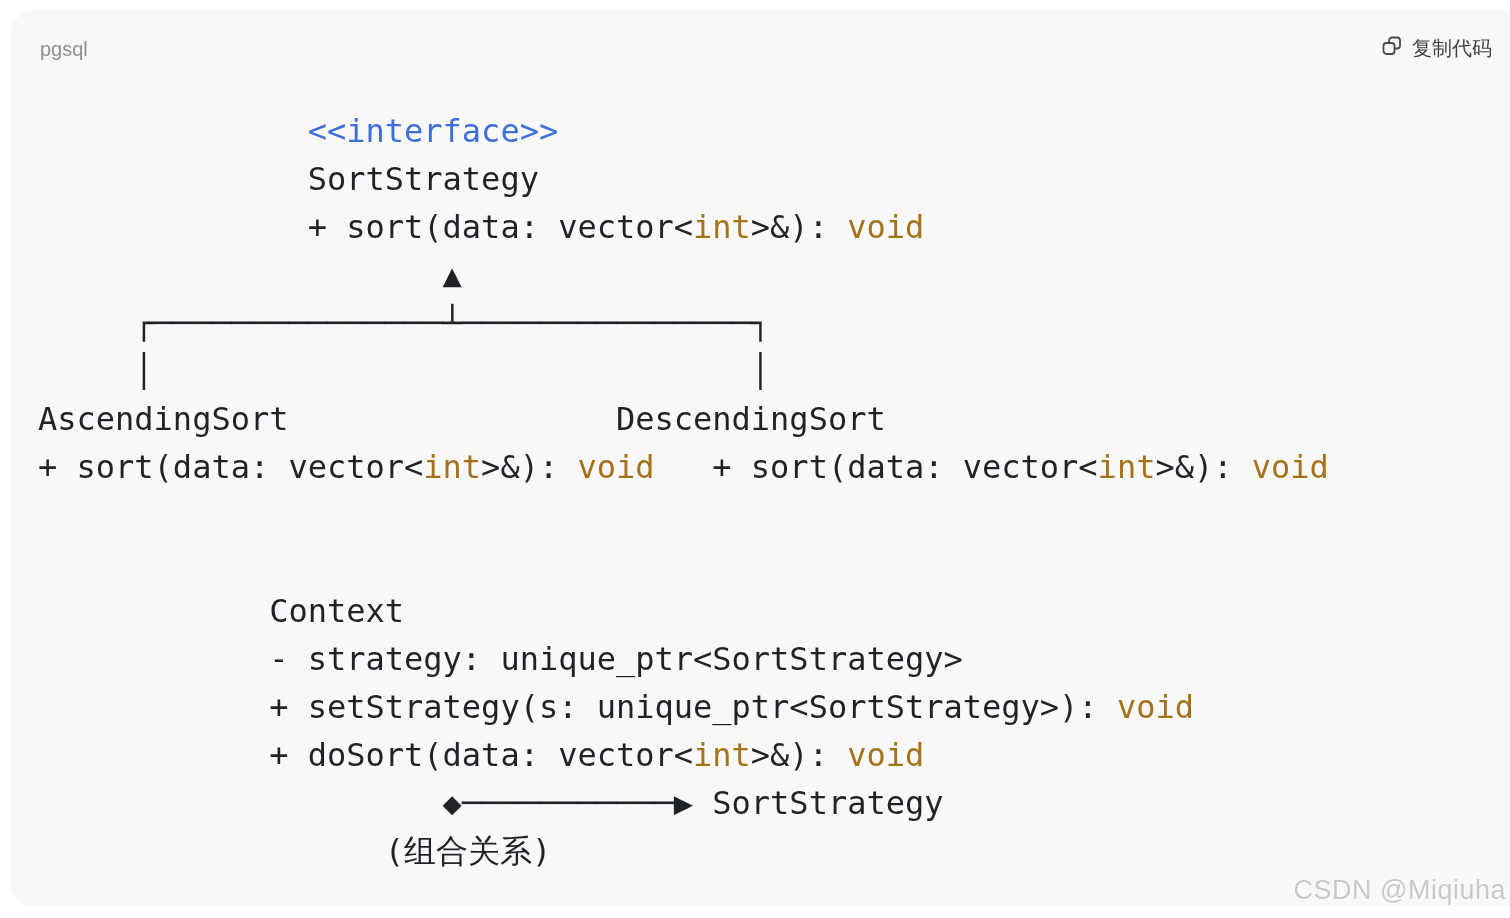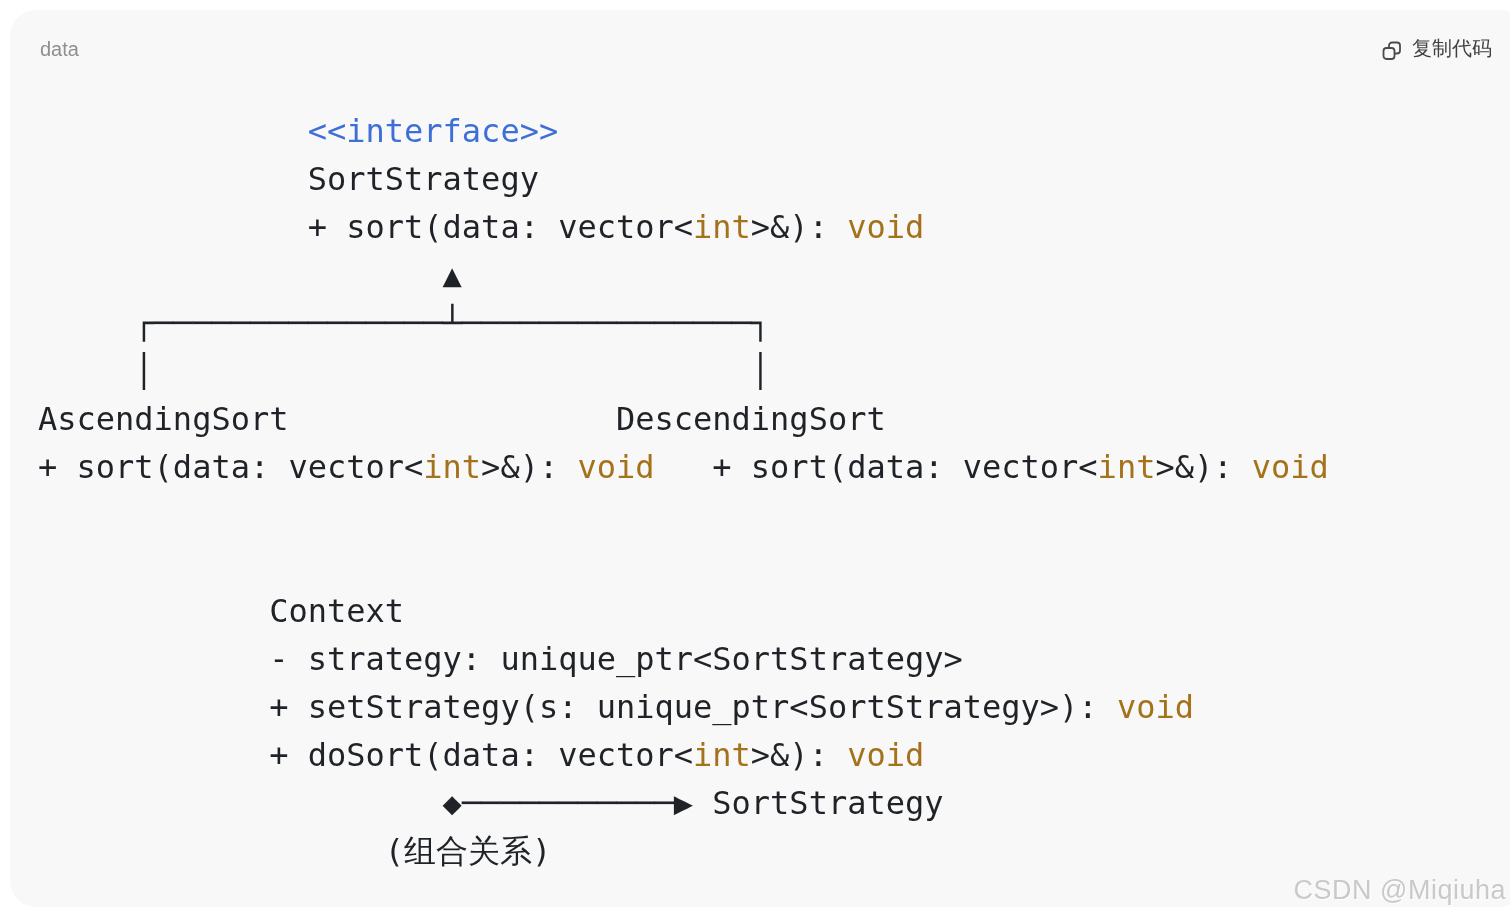--- a/index.html
+++ b/index.html
@@ -21,21 +21,21 @@
   .lang-label {
     position:absolute;
     left:30px; top:28px;
     font-size:20px;
     color:#8f8f8f;
   }
   .copy-button {
     position:absolute;
     left:1371px; top:25px;
     display:flex;
-    align-items:flex-end;
+    align-items:flex-start;
     gap:9px;
     background:none;
     border:none;
     cursor:pointer;
     color:#404040;
     font-size:20px;
     font-family:"Liberation Sans", sans-serif;
     white-space:nowrap;
   }
   .copy-button svg { display:block; }
@@ -56,21 +56,21 @@
     color:#c9c9c9;
     text-shadow:1px 1px 1px #ffffff;
     letter-spacing:0.5px;
   }
 </style>
 </head>
 <body>
 
 <div class="code-block">
 
-  <div class="lang-label">data</div>
+  <div class="lang-label">pgsql</div>
 
   <button class="copy-button">
     <span>
       <svg width="22" height="22" viewBox="0 0 22 22" fill="none">
         <rect x="8" y="2.5" width="11" height="11" rx="3" stroke="#4a4a4a" stroke-width="1.8"></rect>
         <rect x="2.5" y="8" width="11" height="11" rx="3" fill="#f8f8f8" stroke="#4a4a4a" stroke-width="1.8"></rect>
       </svg>
     </span>
     <span>复制代码</span>
   </button>

